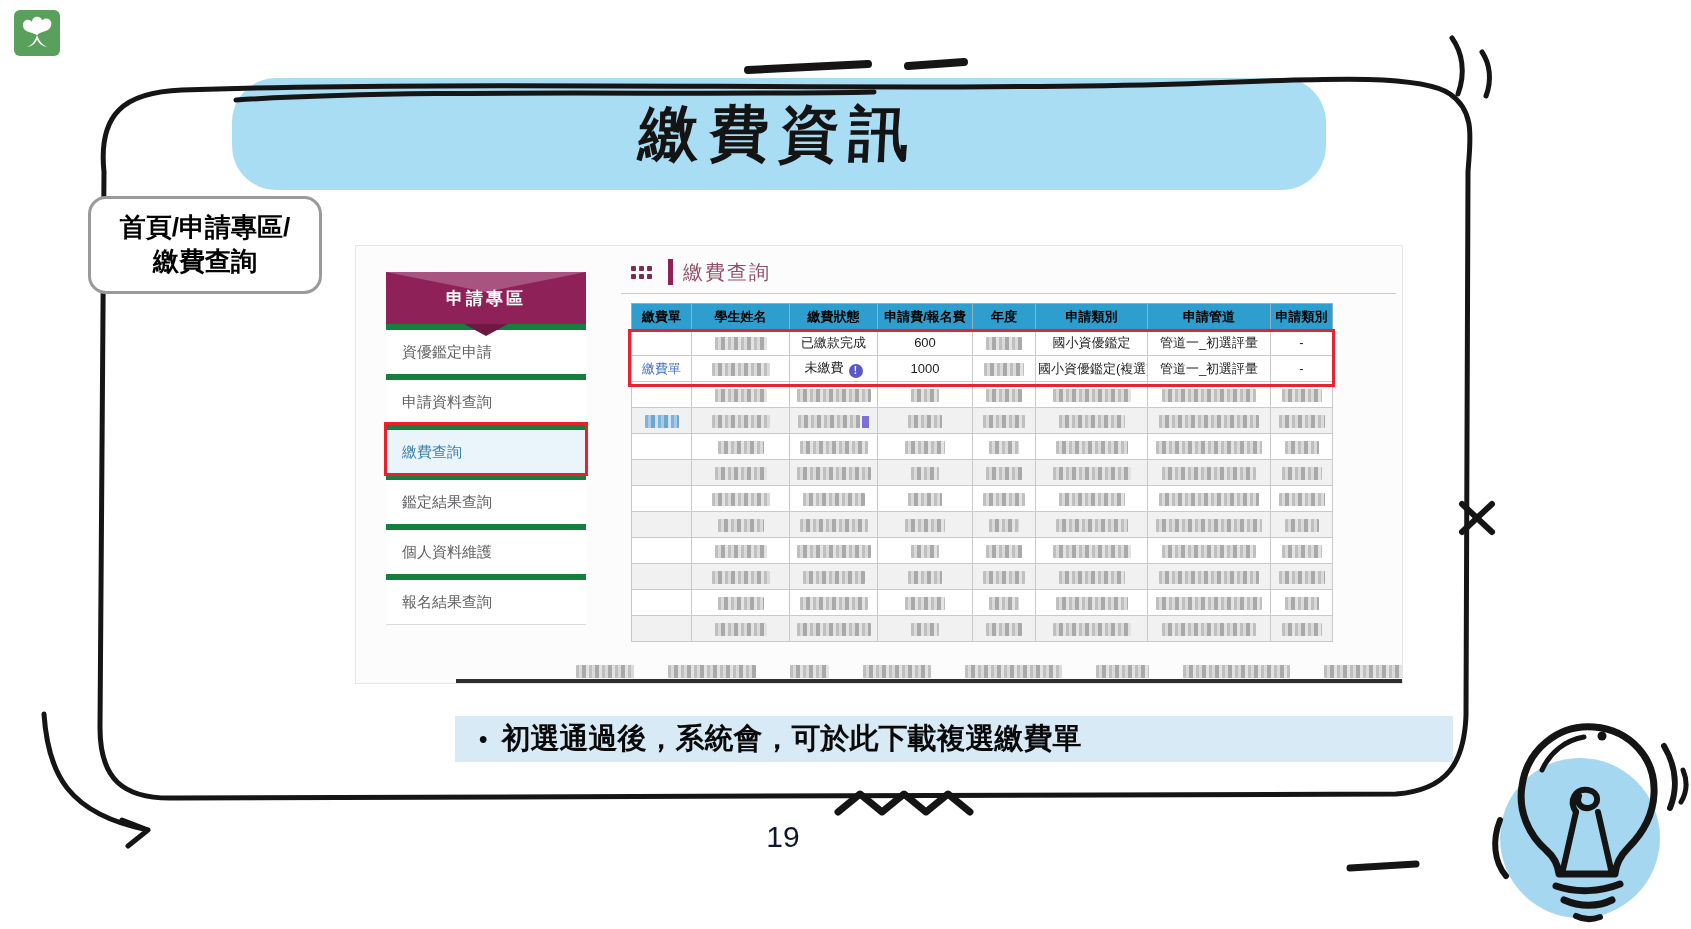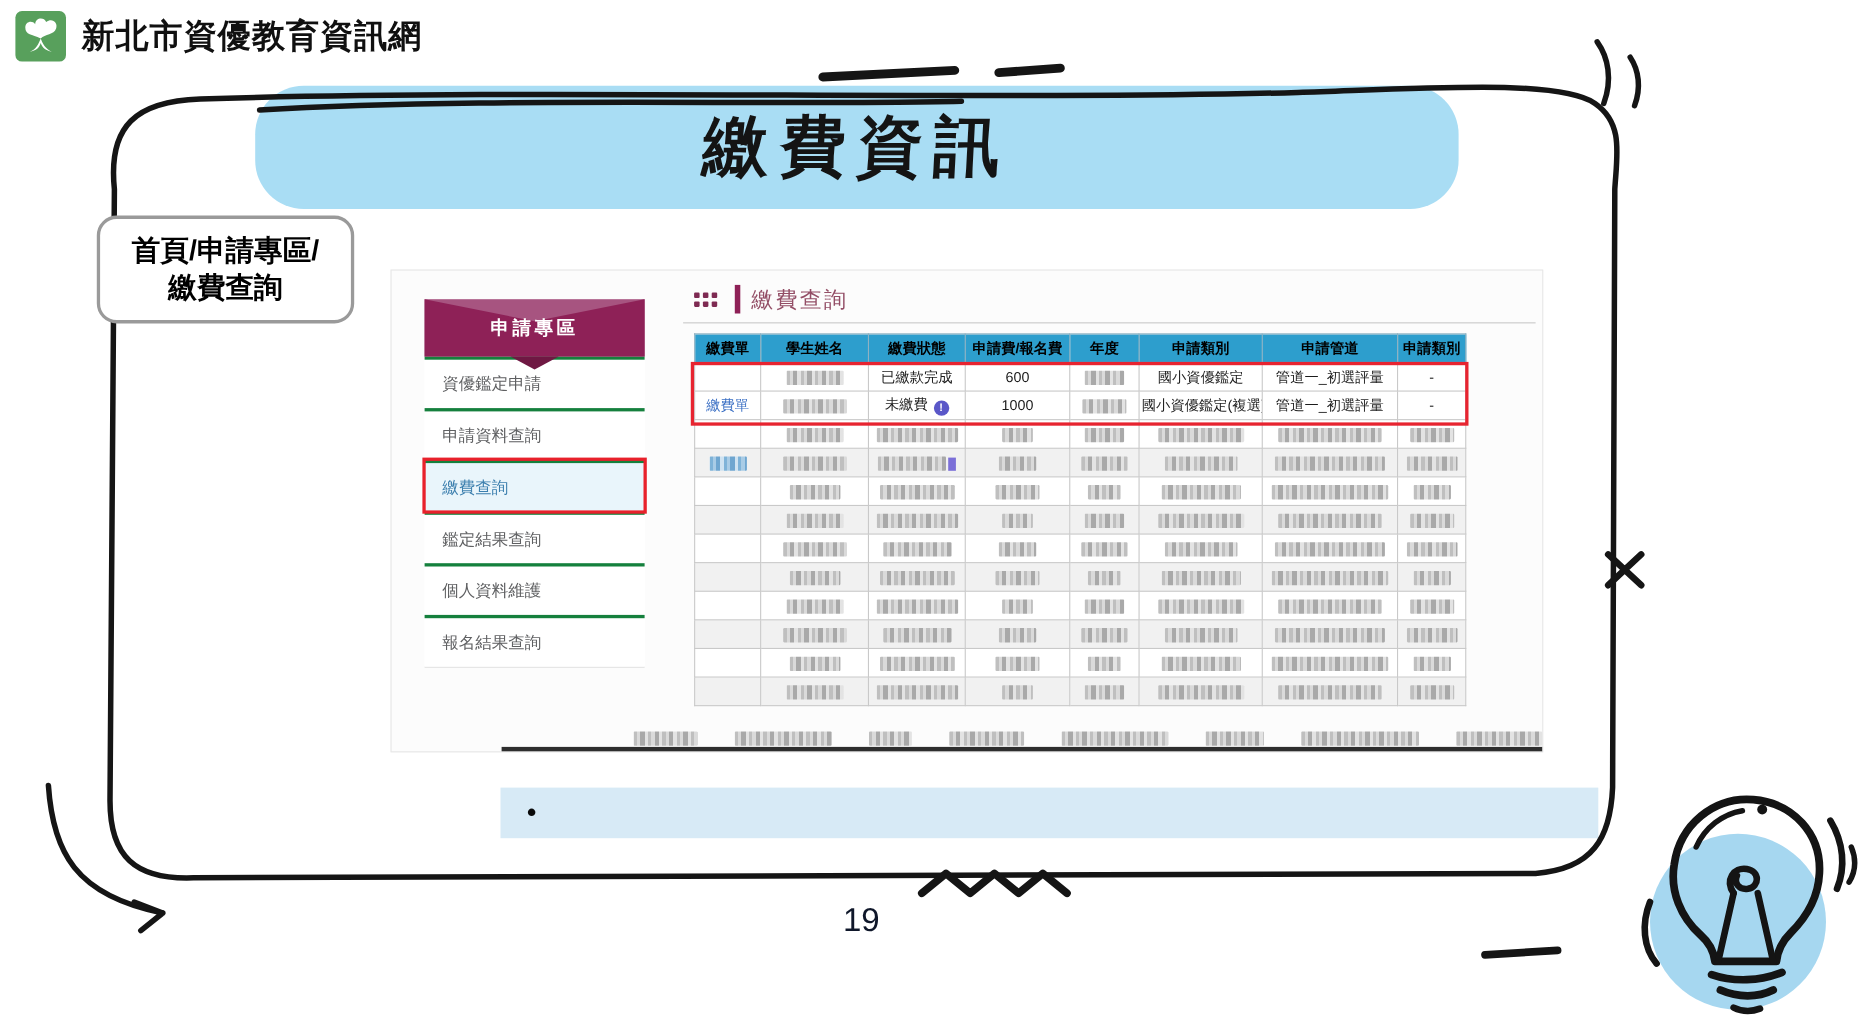--- a/index.html
+++ b/index.html
@@ -32,21 +32,21 @@
     background:#fcfcfc; border:1px solid #e6e6e6; z-index:2; }
 
   
   .sidebar { position:absolute; left:30px; top:5px; width:200px; background:#fff;margin-top:21px; }
   .sidebar-header { position:relative; height:52px; }
   .sidebar-header svg { position:absolute; top:0; left:0; overflow:visible; }
   .sidebar-header .label { position:absolute; left:0; top:0; width:200px; height:52px; display:flex;
     align-items:center; justify-content:center; color:#fff; font-weight:bold; font-size:17px; letter-spacing:3px; }
   .sidebar-menu { list-style:none; margin:0; padding:0; border-bottom:1px solid #dcdcdc; }
   .sidebar-item { height:44px; display:flex; align-items:center; padding-left:16px; font-size:15px;
-    color:#5f6062; border-top:3px solid #15803d; background:#fff; cursor:pointer; }
+    color:#5f6062; border-top:6px solid #15803d; background:#fff; cursor:pointer; }
   .sidebar-item.active { background:#e9f5fb; color:#3c7fae; outline:3px solid #e8212b; outline-offset:-1px; position:relative; z-index:2; }
 
   
   .content { position:absolute; left:265px; top:5px; width:775px; }
   .section-head { display:flex; align-items:center; height:42px; border-bottom:1px solid #c9c9c9; padding-left:10px; gap:10px; }
   .dots { display:grid; grid-template-columns:repeat(3,5px); grid-auto-rows:5px; gap:3px; }
   .dots i { background:#7e2a52; border-radius:1px; }
   .vbar { width:5px; height:26px; background:#8e2157; margin-left:6px; }
   .section-title { font-size:20px; color:#934e66; letter-spacing:2px; }
 
@@ -87,21 +87,20 @@
 
 <div class="site-header">
   <div class="logo">
     <svg width="36" height="36" viewBox="0 0 36 36">
       <g fill="#ffffff">
         <path d="M18 20 C 10 16 4 17 4 10 C 4 5 10 3 13 7 C 13 1 21 0 23 5 C 28 1 34 5 32 11 C 30 17 22 16 18 20 Z"></path>
         <path d="M18 20 C 16 25 14 30 8 32 C 14 31 17 28 18 24 C 19 28 23 31 28 32 C 22 29 20 25 18 20 Z"></path>
       </g>
     </svg>
   </div>
-  <div class="site-title">新北市資優教育資訊網</div>
 </div>
 
 <div class="banner">
   <div class="banner-title">繳費資訊</div>
 </div>
 
 <div class="breadcrumb">
   <span>首頁/申請專區/</span>
   <span>繳費查詢</span>
 </div>
@@ -301,20 +300,22 @@
       <span class="redact" style="width:70px"></span>
     <span class="redact" style="width:100px"></span>
       <span class="redact" style="width:55px"></span>
     <span class="redact" style="width:110px"></span>
       <span class="redact" style="width:80px"></span>
   </div>
 </div>
 
 <div class="note">
   <span class="bullet">•</span>
+  <span>初選通過後，系統會</span>
+  <span>，可於此下載複選繳費單</span>
 </div>
 
 <div class="page-num">19</div>
 
 <svg class="doodles" width="1691" height="929" viewBox="0 0 1691 929">
   <g fill="none" stroke="#151515" stroke-linecap="round" stroke-linejoin="round">
     <path stroke-width="5" d="M 104,172 C 98,114 124,92 182,90 C 480,80 900,92 1180,84 C 1302,80 1418,72 1450,94 C 1476,112 1470,140 1468,172 L 1466,716 C 1464,762 1448,790 1396,794 L 176,798 C 122,800 100,778 100,728 Z"></path>
     <path stroke-width="5" d="M 236,100 C 430,88 700,96 874,92"></path>
     <path stroke-width="8" d="M 748,70 L 868,64"></path>
     <path stroke-width="8" d="M 908,66 L 964,62"></path>

